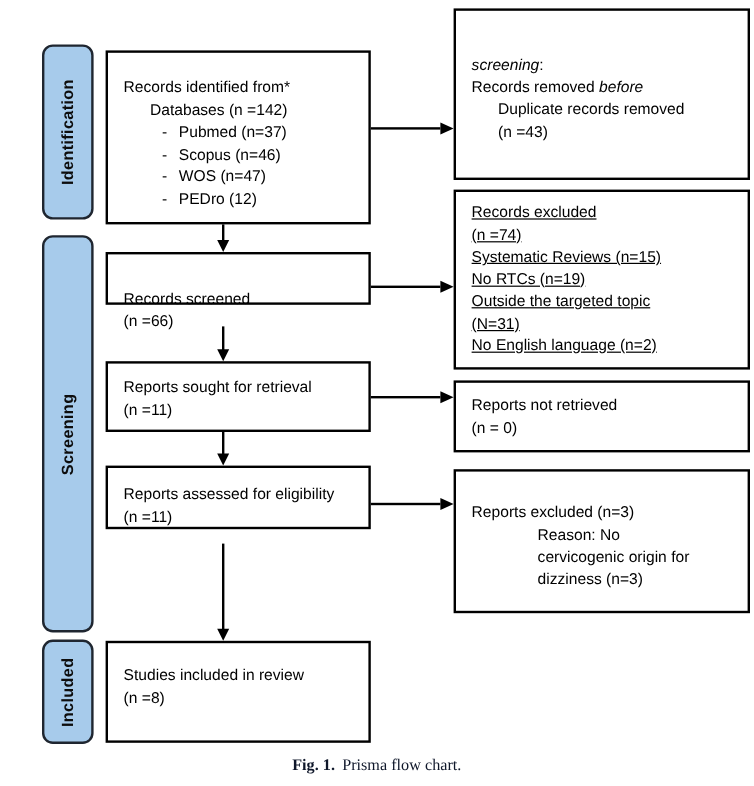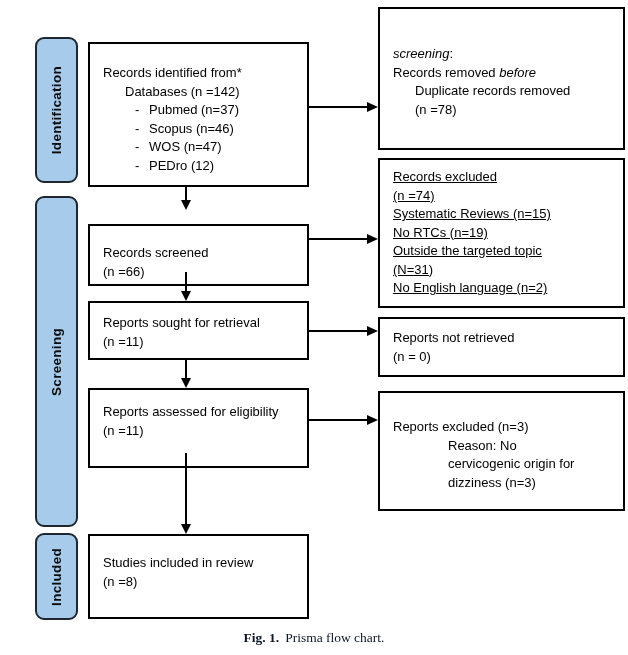--- a/index.html
+++ b/index.html
@@ -109,45 +109,45 @@
     <div class="li ind-2">
       <span class="dash">-</span>
       <span>WOS (n=47)</span>
     </div>
     <div class="li ind-2">
       <span class="dash">-</span>
       <span>PEDro (12)</span>
     </div>
   </div>
 
-  <div class="fbox col-left pad" style="top:210px;height:62px;padding-top:18px;margin-top:14px;">
+  <div class="fbox col-left pad" style="top:210px;height:44px;padding-top:28px;">
     <div>Records screened</div>
     <div>(n =66)</div>
   </div>
 
   <div class="fbox col-left pad" style="top:301px;height:59px;padding-top:11px;">
     <div>Reports sought for retrieval</div>
     <div>(n =11)</div>
   </div>
 
-  <div class="fbox col-left pad" style="top:388px;height:80px;padding-top:13px;">
+  <div class="fbox col-left pad" style="top:388px;height:53px;padding-top:13px;">
     <div>Reports assessed for eligibility</div>
     <div>(n =11)</div>
   </div>
 
   <div class="fbox col-left pad" style="top:534px;height:85px;padding-top:18px;">
     <div>Studies included in review</div>
     <div>(n =8)</div>
   </div>
 
   <div class="fbox col-right pad" style="top:7px;height:143px;padding-top:36px;">
     <div><span class="it">screening</span><span>:</span></div>
     <div><span>Records removed </span><span class="it">before</span></div>
     <div class="ind-1">Duplicate records removed</div>
-    <div class="ind-1">(n =78)</div>
+    <div class="ind-1">(n =43)</div>
   </div>
 
   <div class="fbox col-right pad" style="top:158px;height:150px;padding-top:8px;text-decoration:underline;">
     <div>Records excluded</div>
     <div>(n =74)</div>
     <div>Systematic Reviews (n=15)</div>
     <div>No RTCs (n=19)</div>
     <div>Outside the targeted topic</div>
     <div>(N=31)</div>
     <div>No English language (n=2)</div>

